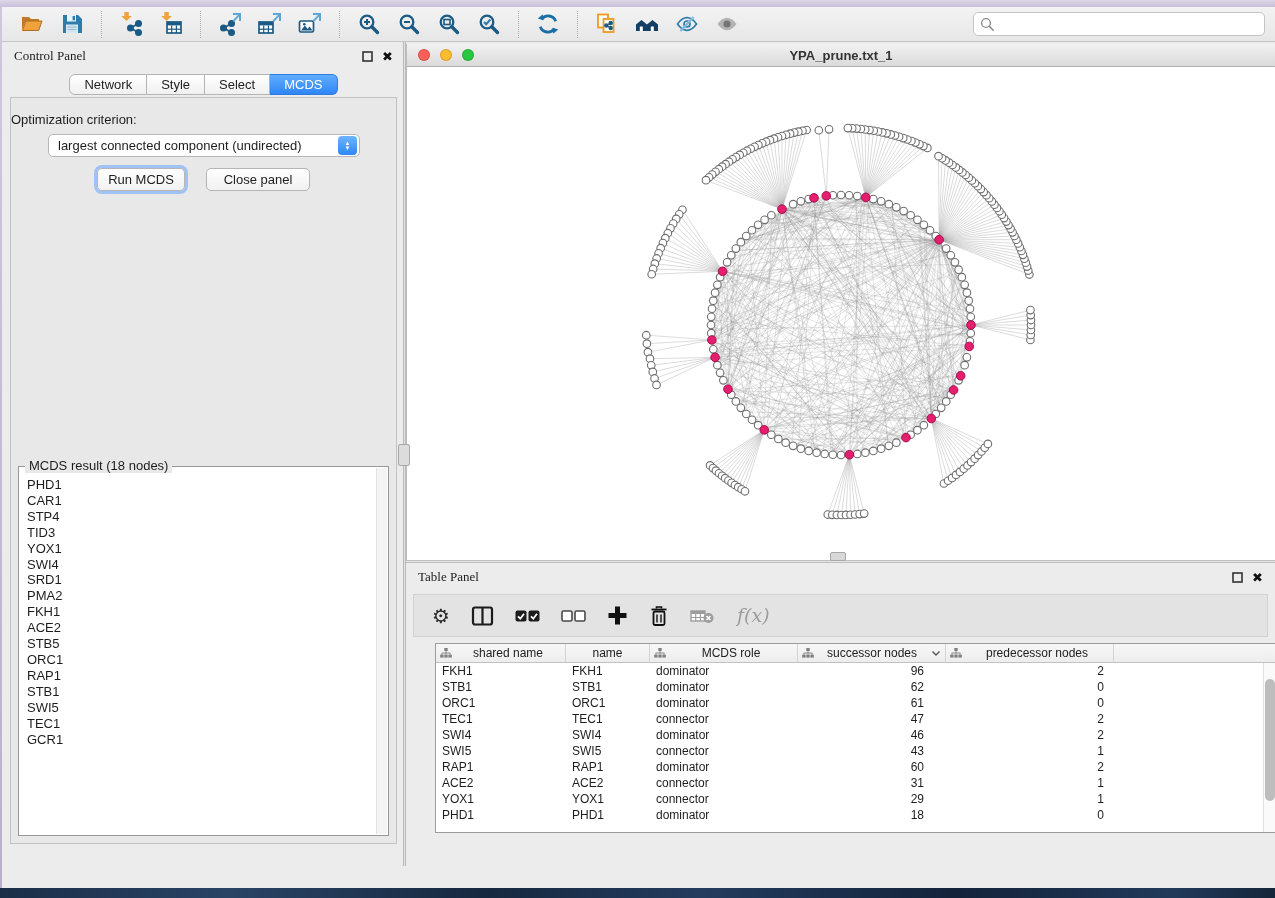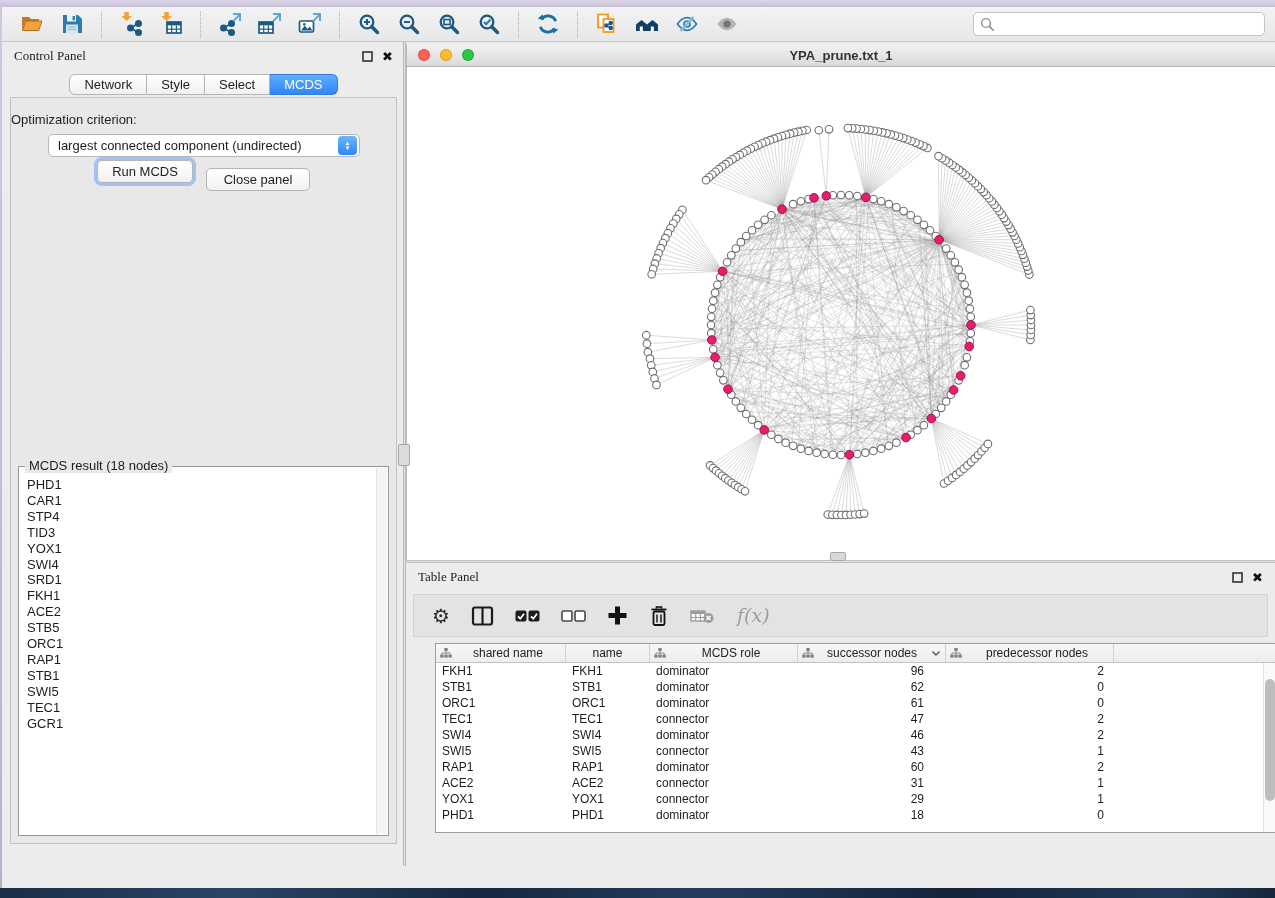--- a/index.html
+++ b/index.html
@@ -49,21 +49,21 @@
   .opt-label { position:absolute; top:14px; left:0; width:100%; }
   .criterion-select { position:absolute; top:36px; left:37px; width:312px; height:23px; background:#fff;
                       border:1px solid #b7b7b7; border-radius:5px; display:flex; align-items:center; }
   .criterion-select .val { flex:1; padding-left:9px; font-size:13px; white-space:nowrap; overflow:hidden; }
   .stepper { width:19px; height:19px; margin-right:2px; border-radius:4px;
              background:linear-gradient(#6cb5ff,#2f86f6); display:flex; flex-direction:column;
              align-items:center; justify-content:center; color:#fff; }
   .stepper span { font-size:6px; line-height:5px; }
   .mac-btn { height:23px; background:linear-gradient(#ffffff,#f1f1f1); border:1px solid #b5b5b5;
              border-radius:5px; font-size:13px; color:#222; display:flex; align-items:center; justify-content:center; }
-  .run-btn { position:absolute; top:62px; left:86px; width:96px; box-shadow:0 0 0 3px rgba(110,170,255,.6); }
+  .run-btn { position:absolute; top:70px; left:86px; width:88px; box-shadow:0 0 0 3px rgba(110,170,255,.6); }
   .closepanel-btn { position:absolute; top:70px; left:195px; width:104px; }
 
   .result-box { position:absolute; left:7px; top:368px; width:371px; height:370px; border:1px solid #979797; background:#fff; }
   .result-legend { position:absolute; top:-9px; left:6px; background:#e8e8e8; padding:0 4px; font-size:13px; }
   .result-list { position:absolute; inset:1px 12px 1px 1px; overflow:hidden; padding:9px 0 0 7px; }
   .result-list div { font-size:13px; line-height:15.9px; }
   .result-scroll { position:absolute; top:1px; right:1px; bottom:1px; width:11px; background:#f4f4f4; border-left:1px solid #e2e2e2; }
 
   
   .v-split { position:absolute; left:403px; top:42px; width:3px; height:824px; background:#e3e3e3;
@@ -328,20 +328,21 @@
       <div class="result-box">
         <div class="result-legend">MCDS result (18 nodes)</div>
         <div class="result-list" id="result-list">
             <div>PHD1</div>
             <div>CAR1</div>
             <div>STP4</div>
             <div>TID3</div>
             <div>YOX1</div>
             <div>SWI4</div>
             <div>SRD1</div>
+            <div>PMA2</div>
             <div>FKH1</div>
             <div>ACE2</div>
             <div>STB5</div>
             <div>ORC1</div>
             <div>RAP1</div>
             <div>STB1</div>
             <div>SWI5</div>
             <div>TEC1</div>
             <div>GCR1</div>
           </div>

